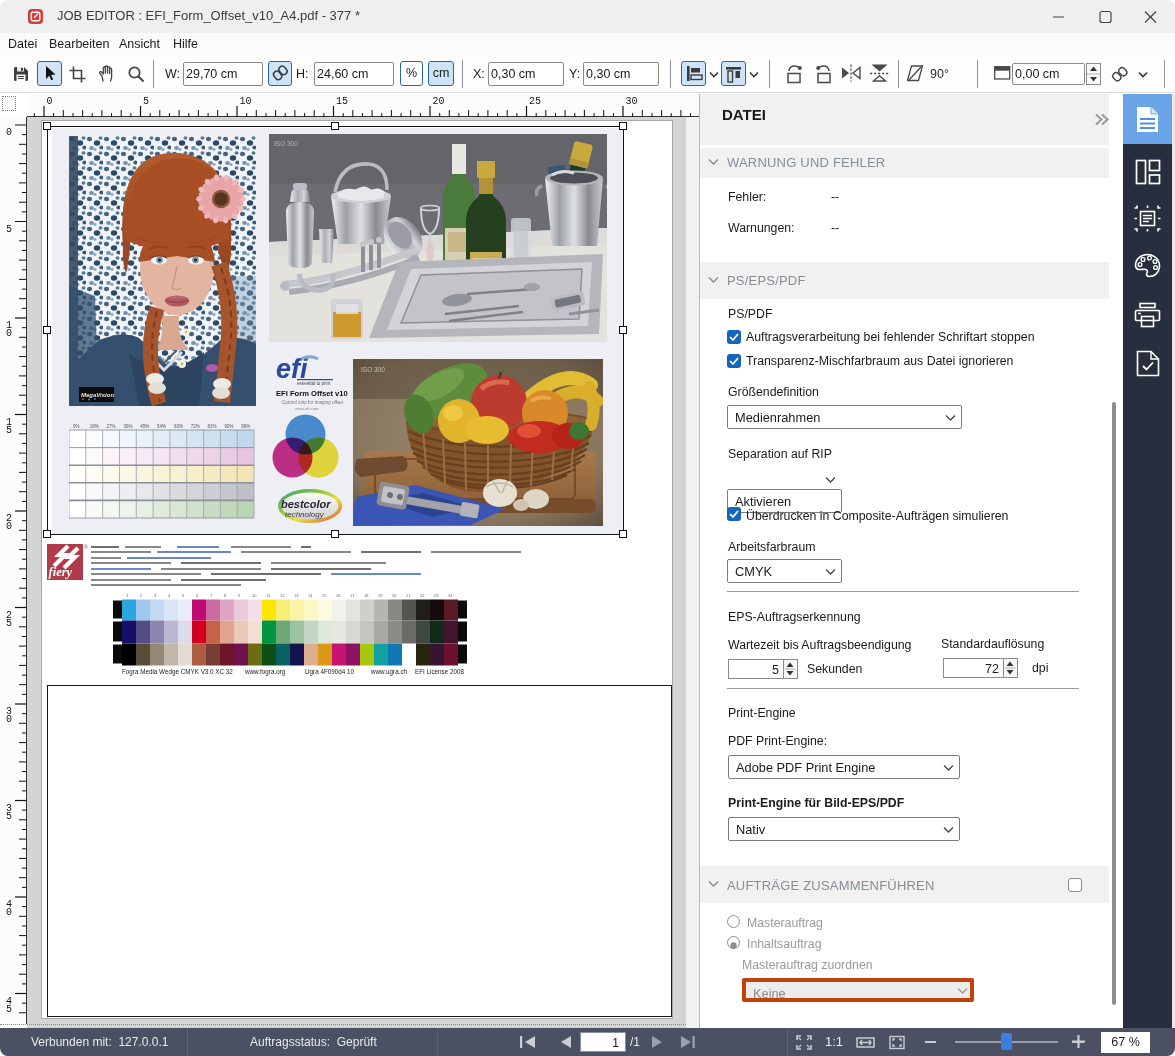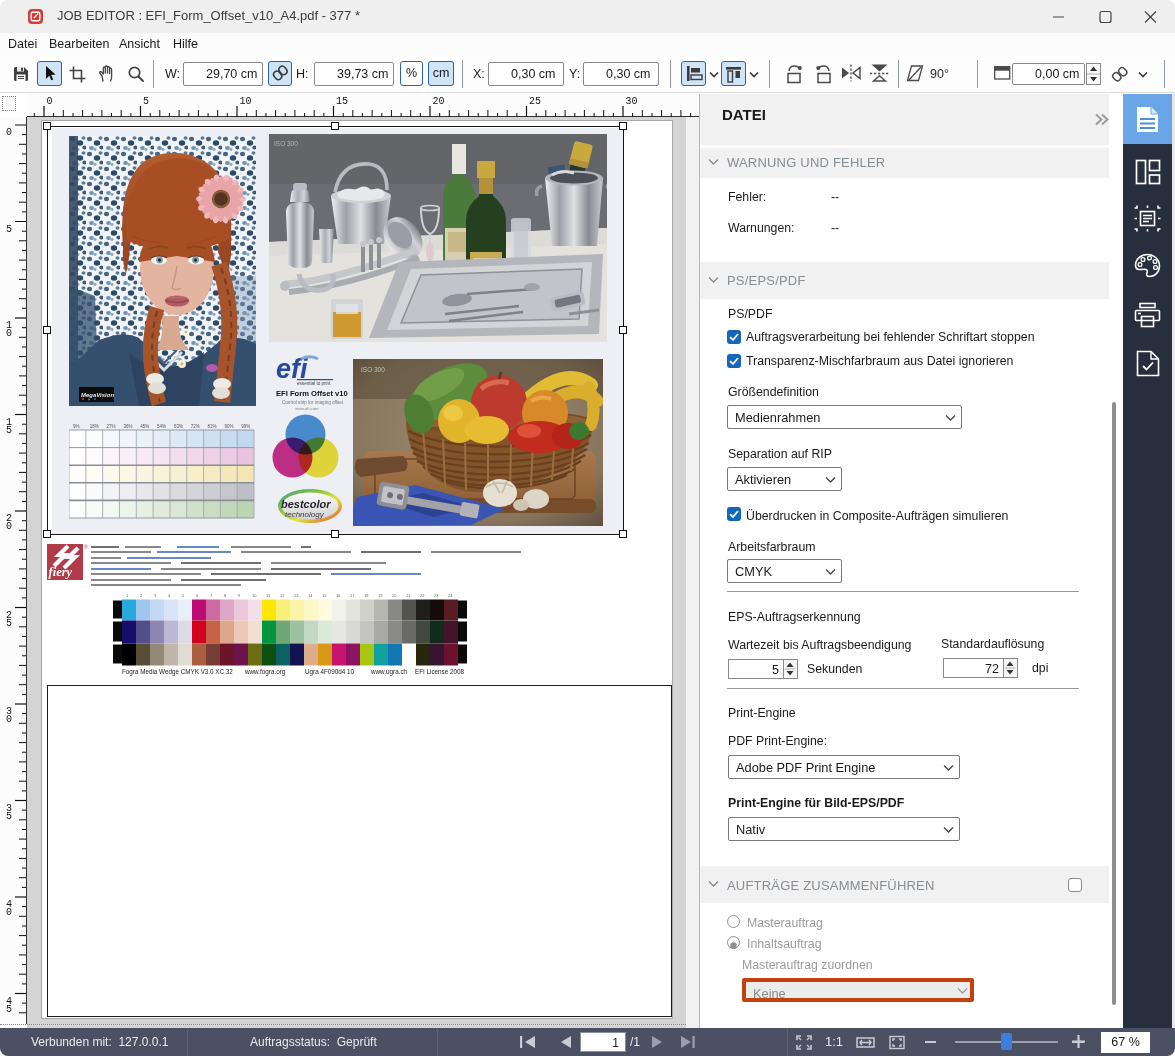--- a/index.html
+++ b/index.html
@@ -3,21 +3,21 @@
 *{margin:0;padding:0;box-sizing:border-box;}
 html,body{width:1175px;height:1056px;background:#fff;font-family:"Liberation Sans",sans-serif;}
 #win{position:relative;width:1175px;height:1056px;overflow:hidden;border-radius:8px;background:#fff;}
 .abs{position:absolute;}
 #titlebar{left:0;top:0;width:1175px;height:33px;background:#efefef;}
 #menubar{left:0;top:33px;width:1175px;height:22px;background:#fbfbfb;}
 #toolbar{left:0;top:55px;width:1175px;height:38px;background:#fdfdfd;border-bottom:1px solid #dcdcdc;}
 .mitem{position:absolute;top:4px;font-size:12.5px;color:#1a1a1a;}
 .tsep{position:absolute;top:5px;height:28px;width:1px;background:#8d96a8;}
 .tlabel{position:absolute;top:12px;font-size:12.5px;color:#1a1a1a;}
-.tinput{position:absolute;top:7px;height:24px;background:#fff;border:1px solid #8a8a8a;border-radius:2px;font-size:12.5px;color:#1a1a1a;padding:4px 0 0 22px;}
+.tinput{position:absolute;top:7px;height:24px;background:#fff;border:1px solid #8a8a8a;border-radius:2px;font-size:12.5px;color:#1a1a1a;padding:4px 0 0 2px;}
 .tbtn{position:absolute;top:6px;width:25px;height:25px;border:1px solid #2a63ad;border-radius:3px;background:#cfe4f6;}
 .tbtnw{background:#fff;}
 #ruler-top{left:27px;top:94px;width:672px;height:23px;background:#fcfcfc;}
 #ruler-left{left:0;top:117px;width:27px;height:907px;background:#fcfcfc;}
 #corner{left:2px;top:96px;width:14px;height:15px;border:1px dotted #808080;background:#fcfcfc;}
 #canvas{left:27px;top:117px;width:659px;height:911px;background:#d4d4d4;}
 #scrollstrip{left:686px;top:117px;width:13px;height:911px;background:#f1f1f1;}
 #dotline{left:0px;top:1024px;width:686px;height:1px;border-top:1px dotted #8a8a8a;background:transparent;}
 #sheet{left:41px;top:120px;width:632px;height:899px;background:#ffffff;border:1px solid #a8a8a8;}
 #panel{left:699px;top:94px;width:421px;height:934px;background:#fff;border-left:1px solid #b8b8b8;}
@@ -88,21 +88,21 @@
 <div class="tsep" style="left:153px;"></div>
 <div class="tlabel" style="left:165px;">W:</div>
 <div class="tinput" style="left:183px;width:80px;">29,70 cm</div>
 <div class="tbtn abs" style="left:268px;width:24px;"><svg width="22" height="22">
           <g stroke="#3c3c3c" stroke-width="1.5" fill="none">
             <rect x="5" y="9.2" width="6.5" height="9" rx="3.2" transform="rotate(-40 8 13)"></rect>
             <rect x="10.5" y="3.8" width="6.5" height="9" rx="3.2" transform="rotate(-40 14 8)"></rect>
           </g>
         </svg></div>
 <div class="tlabel" style="left:296px;">H:</div>
-<div class="tinput" style="left:314px;width:80px;">39,73 cm</div>
+<div class="tinput" style="left:314px;width:80px;">24,60 cm</div>
 <div class="tbtn tbtnw abs" style="left:400px;width:23px;font-size:12.5px;color:#1a1a1a;text-align:center;padding-top:4px;">%</div>
 <div class="tbtn abs" style="left:428px;width:26px;font-size:12.5px;color:#1a1a1a;text-align:center;padding-top:4px;">cm</div>
 <div class="tsep" style="left:462px;"></div>
 <div class="tlabel" style="left:473px;">X:</div>
 <div class="tinput" style="left:488px;width:76px;">0,30 cm</div>
 <div class="tlabel" style="left:569px;">Y:</div>
 <div class="tinput" style="left:583px;width:76px;">0,30 cm</div>
 <div class="tsep" style="left:670px;"></div>
 <div class="tbtn abs" style="left:681px;"><svg width="23" height="23">
           <rect x="5" y="4" width="2.6" height="15" fill="#3c3c3c"></rect>
@@ -943,21 +943,21 @@
 <div class="cb" style="left:27px;top:260px;"><svg width="14" height="14">
           <path d="M3,7.2 L6,10 L11,4" fill="none" stroke="#fff" stroke-width="1.8"></path>
         </svg></div>
 <div class="plabel" style="left:46px;top:260px;">Transparenz-Mischfarbraum aus Datei ignorieren</div>
 <div class="plabel" style="left:28px;top:291px;">Größendefinition</div>
 <div class="dd abs" style="left:27px;top:311px;width:235px;">Medienrahmen</div>
 <svg class="abs" style="left:245px;top:320px" width="11" height="8">
         <path d="M1,1.5 L5.5,6 L10,1.5" fill="none" stroke="#444" stroke-width="1.3"></path>
       </svg>
 <div class="plabel" style="left:28px;top:353px;">Separation auf RIP</div>
-<div class="dd abs" style="left:27px;top:373px;width:115px;">Aktivieren</div>
+<div class="dd abs" style="left:27px;top:395px;width:115px;">Aktivieren</div>
 <svg class="abs" style="left:125px;top:382px" width="11" height="8">
         <path d="M1,1.5 L5.5,6 L10,1.5" fill="none" stroke="#444" stroke-width="1.3"></path>
       </svg>
 <div class="cb" style="left:27px;top:413px;"><svg width="14" height="14">
           <path d="M3,7.2 L6,10 L11,4" fill="none" stroke="#fff" stroke-width="1.8"></path>
         </svg></div>
 <div class="plabel" style="left:46px;top:415px;">Überdrucken in Composite-Aufträgen simulieren</div>
 <div class="plabel" style="left:28px;top:446px;">Arbeitsfarbraum</div>
 <div class="dd abs" style="left:27px;top:465px;width:115px;">CMYK</div>
 <svg class="abs" style="left:125px;top:474px" width="11" height="8">

